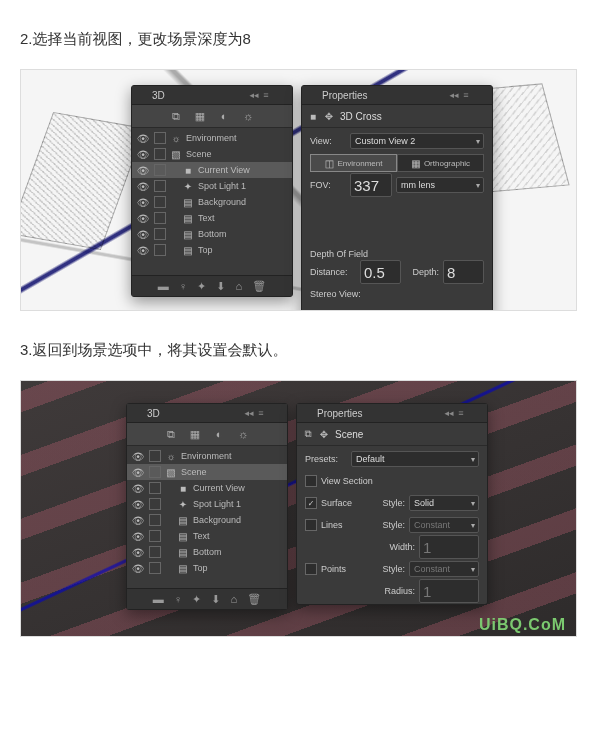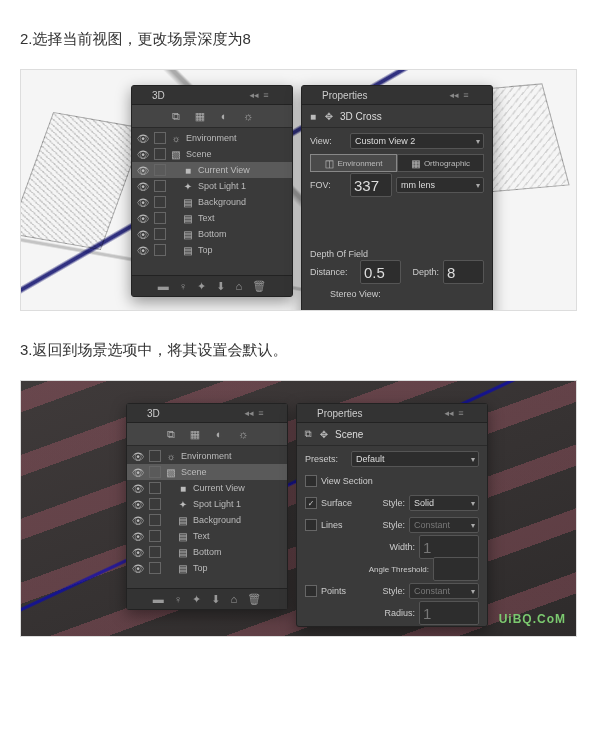--- a/index.html
+++ b/index.html
@@ -62,23 +62,23 @@
     content: "";
     position: absolute;
     inset: 0;
     background:
       linear-gradient(-25deg, transparent 55%, rgba(0,0,200,0.6) 55.3%, rgba(0,0,200,0.6) 55.7%, transparent 56%),
       repeating-linear-gradient(-20deg, transparent, transparent 40px, rgba(200,100,120,0.3) 40px, rgba(200,100,120,0.3) 60px);
   }
   .watermark {
     position: absolute;
     right: 10px;
-    bottom: 10px;
+    bottom: 2px;
     color: #7bc96f;
-    font-size: 12px;
+    font-size: 16px;
     font-weight: bold;
     letter-spacing: 1px;
   }
 
   .panel {
     position: absolute;
     background: #3a3a3a;
     border: 1px solid #222;
     border-radius: 3px;
     font-size: 10px;
@@ -394,21 +394,21 @@
         <span class="lbl" style="min-width:46px;">Distance:</span>
         <div class="num-input">
             <span>0.5</span>
           </div>
         <span class="lbl" style="min-width:34px;text-align:right;">Depth:</span>
         <div class="num-input">
             <span>8</span>
           </div>
       </div>
       <div class="row muted">
-        <span class="lbl" style="min-width:60px;margin-left:20px;">Stereo View:</span>
+        <span class="lbl" style="min-width:60px;">Stereo View:</span>
       </div>
     </div>
     <div class="props-footer">
       <span class="fbtn">◉</span>
       <span class="fbtn">🗑</span>
     </div>
   </div>
 </div>
 
 <div class="step-text">3.返回到场景选项中，将其设置会默认。</div>
@@ -526,25 +526,20 @@
             <span>Constant</span>
           </div>
       </div>
       <div class="row muted">
         <span style="min-width:66px;"></span>
         <span class="lbl" style="min-width:40px;text-align:right;">Width:</span>
         <div class="num-input muted" style="width:60px;">
             <span>1</span>
           </div>
       </div>
-      <div class="row muted">
-        <span style="min-width:40px;"></span>
-        <span class="lbl" style="min-width:80px;text-align:right;font-size:8px;">Angle Threshold:</span>
-        <div class="num-input muted" style="width:50px;"></div>
-      </div>
       <div class="row">
         <span class="checkbox"></span>
         <span class="lbl" style="min-width:50px;">Points</span>
         <span class="lbl muted" style="min-width:30px;text-align:right;">Style:</span>
         <div class="dropdown muted" style="width:60px;flex:none;">
             <span>Constant</span>
           </div>
       </div>
       <div class="row muted">
         <span style="min-width:66px;"></span>

